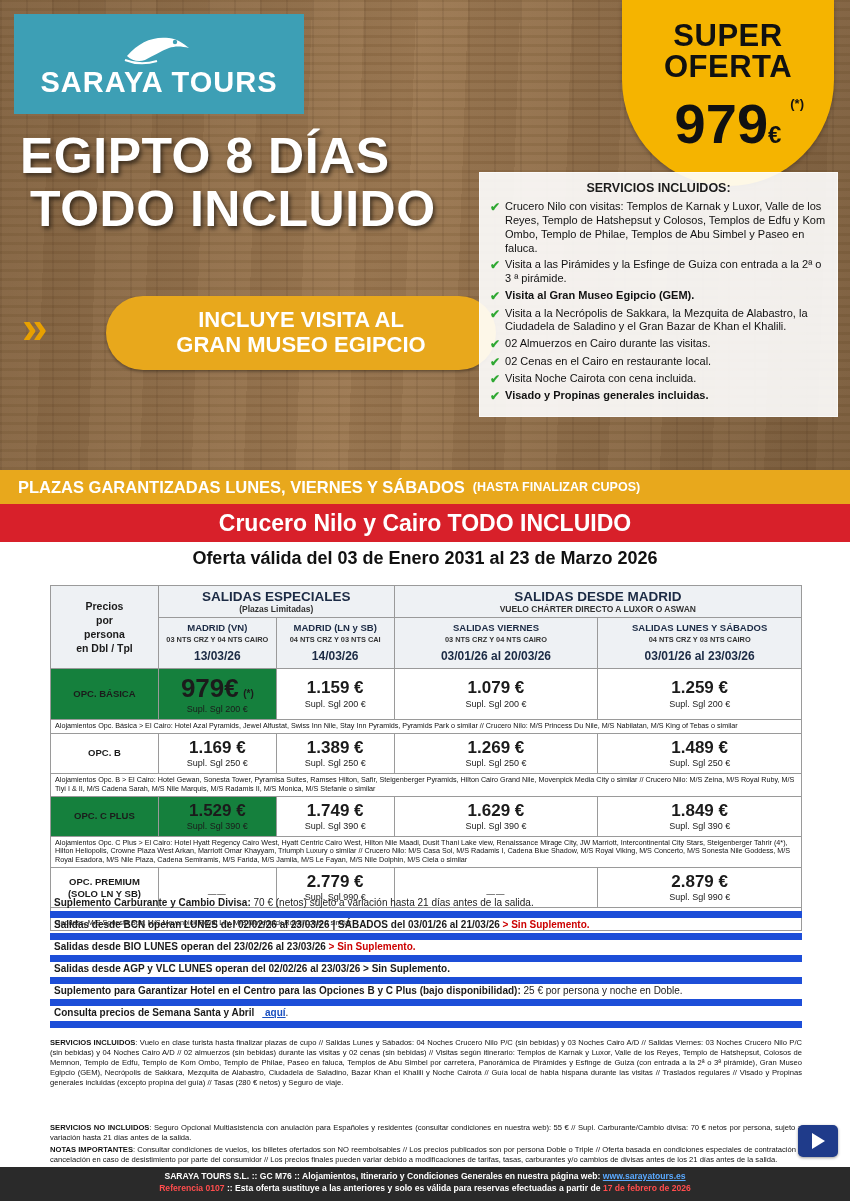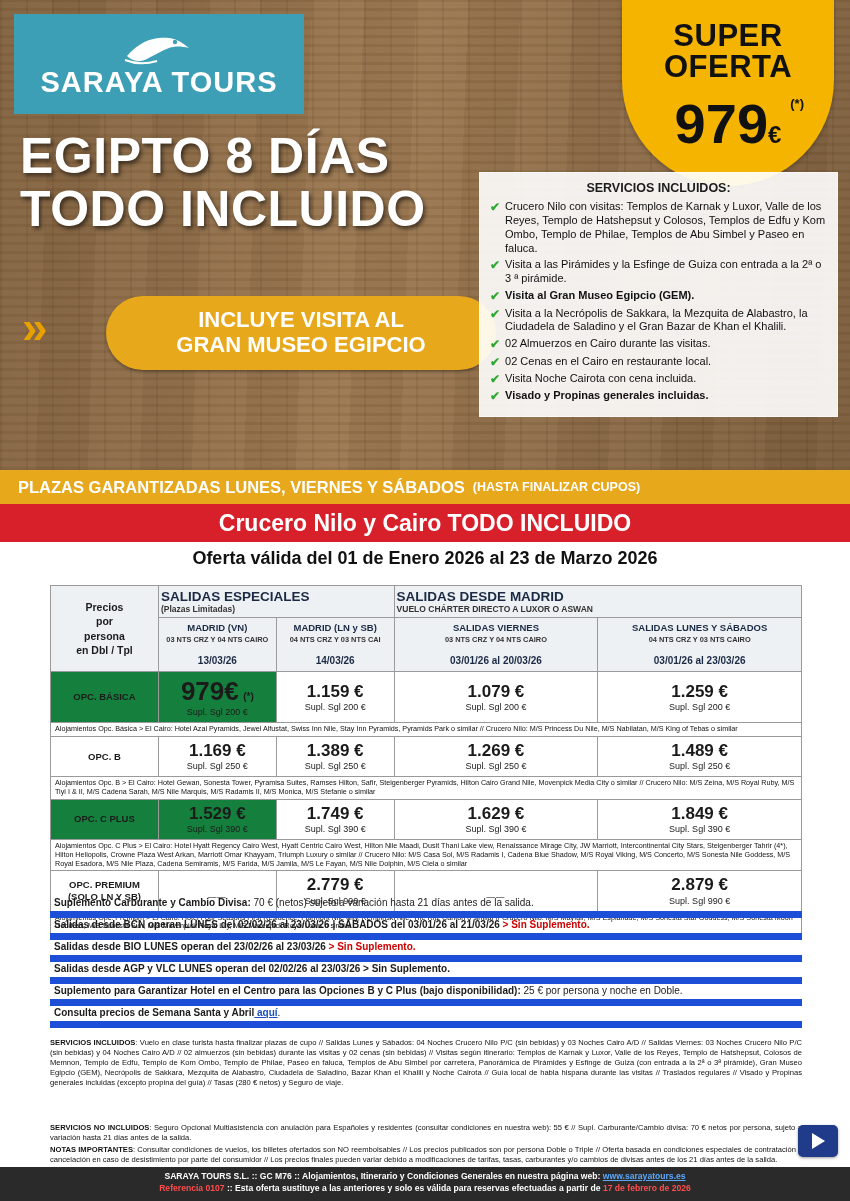--- a/index.html
+++ b/index.html
@@ -55,21 +55,21 @@
   .oferta .eur { font-size:24px; font-weight:bold; }
   .oferta .ast { position:absolute; right:30px; top:96px; font-size:13px; font-weight:bold; }
 
   
   .big-title {
     position:absolute; left:20px; top:130px; width:520px;
     color:#fff; font-size:50px; font-weight:bold; line-height:1.05;
     text-shadow: 2px 3px 4px rgba(0,0,0,.55);
     letter-spacing:.5px;
   }
-  .big-title .t2 { display:block; }
+  .big-title .t2 { display:block;margin-left:10px; }
 
   
   .museo-wrap { position:absolute; left:22px; top:296px; width:470px; height:74px; }
   .chev { position:absolute; left:0; top:8px; color:#e8a000; font-size:46px; font-weight:bold; line-height:1; }
   .museo {
     position:absolute; left:84px; top:0; width:390px; height:74px;
     background:#e8a81c; border-radius:37px;
     display:flex; flex-direction:column; align-items:center; justify-content:center;
     color:#fff; font-weight:bold; font-size:22px; line-height:1.12; text-align:center;
     box-shadow: 0 2px 3px rgba(0,0,0,.3);
@@ -78,21 +78,21 @@
   
   .serv-panel {
     position:absolute; right:12px; top:172px; width:359px;
     background: rgba(255,255,255,0.90);
     border:1px solid rgba(255,255,255,0.6);
     padding:8px 10px 9px 10px;
   }
   .serv-title { text-align:center; font-size:12.5px; font-weight:bold; color:#1b1b1b; margin-bottom:5px; }
   .serv-item { display:flex; gap:5px; font-size:11px; line-height:1.26; margin-bottom:3px; color:#111; }
   .tick { color:#2fa832; font-weight:bold; font-size:12px; line-height:1.2; flex:0 0 auto; }
-  .ul { text-decoration:underline; }
+  .ul { text-decoration:underline;margin-left:8px; }
 
   
   .plazas {
     position:absolute; left:0; top:470px; width:850px; height:34px;
     background:#e8a81c; color:#fff; display:flex; align-items:center; padding-left:18px;
     font-weight:bold; font-size:16.5px;
   }
   .plazas .sub { font-size:12.5px; margin-left:8px; font-weight:bold; }
 
   
@@ -105,25 +105,25 @@
   
   .valida {
     position:absolute; left:0; top:548px; width:850px; text-align:center;
     font-size:18px; font-weight:bold; color:#111;
   }
 
   
   .tbl { position:absolute; left:50px; top:585px; width:752px; border-collapse:collapse; }
   .tbl td, .tbl th { border:1px solid #9a9a9a; }
   .hdr-left { width:108px; background:#eef1f4; text-align:center; font-size:10.5px; font-weight:bold; line-height:1.35; padding:4px 8px;}
-  .hdr-grp { background:#eef1f4; font-weight:bold; font-size:13.5px; padding:3px 2px; color:#1b2a44;}
+  .hdr-grp { background:#eef1f4; text-align:center; font-weight:bold; font-size:13.5px; padding:3px 2px; color:#1b2a44;}
   .hdr-grp .small { display:block; font-size:8.5px; font-weight:bold; color:#333; }
   .hdr-sub { background:#eef1f4; text-align:center; font-size:9.5px; font-weight:bold; padding:4px 2px; line-height:1.35; color:#1b2a44;}
   .hdr-sub .tiny { display:block; font-size:7.4px; font-weight:bold; color:#333; letter-spacing:0; }
-  .hdr-sub .date { display:block; font-size:10px; font-weight:bold; margin-top:9px; }
+  .hdr-sub .date { display:block; font-size:12px; font-weight:bold; margin-top:3px; }
   .rowlbl { text-align:center; font-size:9.5px; font-weight:bold; padding:5px 2px; line-height:1.25; }
   .cell { text-align:center; padding:4px 2px; line-height:1.2; }
   .cell .p { font-size:17px; font-weight:bold; }
   .cell .p.big { font-size:26px; }
   .cell .s { font-size:9px; }
   .cell .ast { font-size:10px; font-weight:bold; }
   .cell .dash { font-size:15px; font-weight:bold; letter-spacing:1px;}
   .notes-row td { font-size:7.2px; line-height:1.22; padding:2px 4px; color:#111; border-top:0; }
   .shade { background:#15803d; }
 
@@ -232,21 +232,21 @@
     </div>
   </div>
 
   <div class="plazas">
     <span>PLAZAS GARANTIZADAS LUNES, VIERNES Y SÁBADOS</span>
     <span class="sub">(HASTA FINALIZAR CUPOS)</span>
   </div>
   <div class="crucero">
     <span>Crucero Nilo y Cairo TODO INCLUIDO</span>
   </div>
-  <div class="valida">Oferta válida del 01 de Enero 2026 al 23 de Marzo 2026</div>
+  <div class="valida">Oferta válida del 03 de Enero 2031 al 23 de Marzo 2026</div>
 
   <table class="tbl">
     <tbody>
         <tr>
       <td class="hdr-left" rowspan="2">
         <div>Precios</div>
         <div>por</div>
         <div>persona</div>
         <div>en Dbl / Tpl</div>
       </td>

